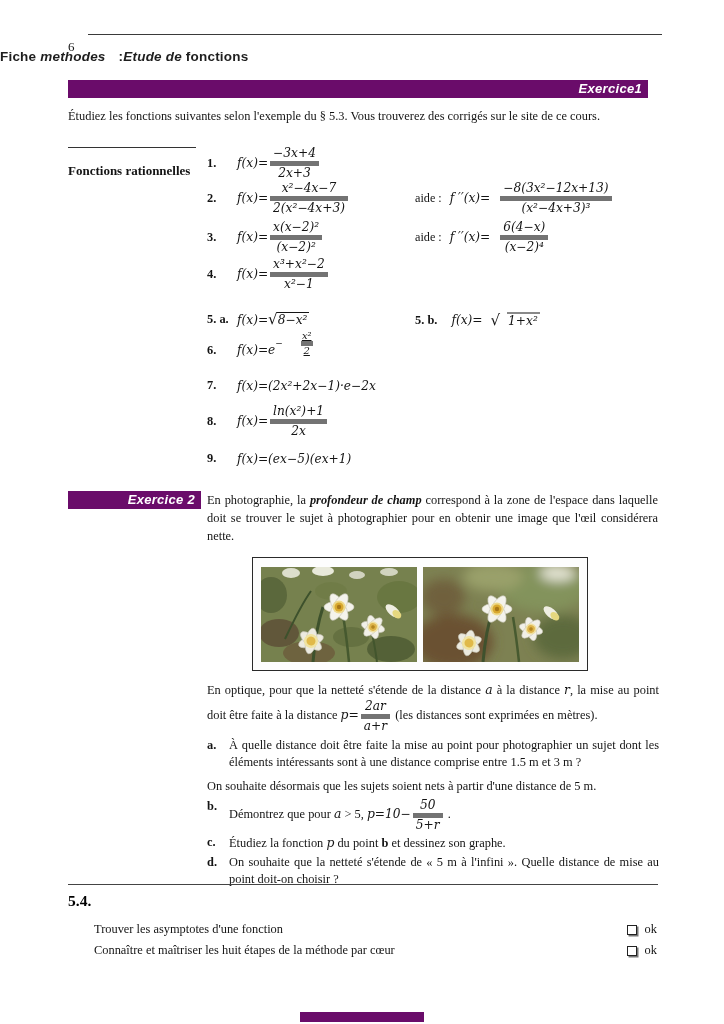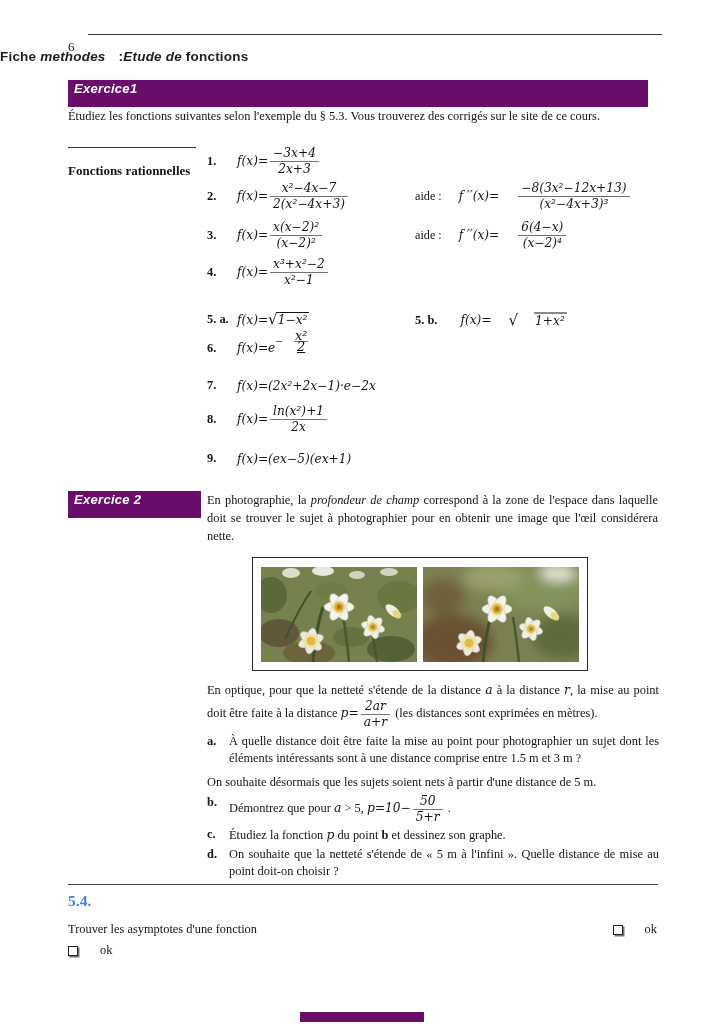--- a/index.html
+++ b/index.html
@@ -19,77 +19,78 @@
     font-family:"Liberation Sans","DejaVu Sans",sans-serif;
     font-weight:bold; font-size:13.5px; color:#1e1e1e; letter-spacing:.2px;
   }
   .doc-title .it { font-style:italic; }
   .doc-title .colon { margin-left:13px; }
 
   .banner {
     position:absolute; background:#6A0C6A; color:#ffffff;
     font-family:"Liberation Sans","DejaVu Sans",sans-serif;
     font-style:italic; font-weight:bold; font-size:13px;
-    line-height:17px; height:27px; padding:0 6px; box-sizing:border-box;
+    line-height:17px; height:18px; padding:0 6px; box-sizing:border-box;
     letter-spacing:.3px;
+    text-align:right;
   }
   .banner-1 { left:68px; top:80px; width:580px; }
   .banner-2 { left:68px; top:491px; width:133px; }
 
   .intro { left:68px; top:109px; width:594px; font-size:12.4px; }
 
   .side-label {
     border-top:1.2px solid #333; padding-top:15px; width:128px;
     font-weight:bold; font-size:13px; line-height:16px;
   }
   .label-1 { left:68px; top:147px; }
   .label-2 { left:68px; top:303px; }
 
   
   .frow { position:absolute; left:207px; right:30px; display:flex; align-items:center; }
   .ino { width:30px; flex-shrink:0; font-weight:bold; font-size:12.4px; }
   .math { font-style:italic; font-family:"DejaVu Serif","Liberation Serif",serif; font-size:12.2px; white-space:nowrap; }
   .frac { display:inline-flex; flex-direction:column; text-align:center; vertical-align:middle; margin:0 2px; }
   .frac .fr-num { padding:0 3px; line-height:14.5px; }
-  .frac .fr-den { border-top:1px solid #737373; padding:0 3px; line-height:14.5px; }
-  .frac.tiny { font-size:13px; margin:0 11px;text-decoration:underline; }
+  .frac .fr-den { border-top:5px solid #737373; padding:0 3px; line-height:14.5px; }
+  .frac.tiny { font-size:10px; margin:0 18px;text-decoration:underline; }
   .frac.tiny .fr-num, .frac.tiny .fr-den { line-height:9.5px; padding:0 1px; }
-  .aide-block { position:absolute; left:208px; top:50%; transform:translateY(-50%); display:flex; align-items:center; gap:17px; }
+  .aide-block { position:absolute; left:208px; top:50%; transform:translateY(-50%); display:flex; align-items:center; gap:8px; }
   .aide-word { font-size:12.2px; }
   .sqrt { font-style:normal; font-size:15px; line-height:1; margin-right:-1px; }
   .radicand { border-top:1px solid #141414; padding:0 2px 0 1px; }
   sup { font-size:9px; line-height:0; }
   .sup-frac { display:inline-flex; align-items:center; transform:translateY(-7px); }
   .n5b { width:auto; margin-right:6px; }
 
   
   .ex2-col { left:207px; top:491px; width:451px; font-size:12.4px; line-height:18px; text-align:justify; }
-  .em { font-style:italic; }
+  .em { font-style:italic;font-weight:bold; }
 
   .photo-frame {
     left:252px; top:557px; width:336px; height:114px;
     border:1px solid #2a2a2a; box-sizing:border-box; background:#fdfdfd;
     display:flex; align-items:center; justify-content:center; gap:6px;
   }
   .photo-frame svg { display:block; }
 
   .optics { left:207px; top:681px; width:452px; font-size:12.4px; line-height:17px; }
   .optics p { margin:0 0 4px 0; text-align:justify; }
   .optics .note { margin:7px 0 3px 0; }
   .item { display:flex; margin-bottom:2px; }
   .ilabel { width:22px; flex-shrink:0; font-weight:bold; }
   .itext { flex:1; text-align:justify; }
   .mvar { font-style:italic; font-family:"DejaVu Serif","Liberation Serif",serif; }
 
   
   .sec-rule { left:68px; right:66px; top:884px; border-top:1.2px solid #444; }
-  .sec-title { left:68px; top:892px; font-weight:bold; font-size:15.5px; display:flex; gap:22px; color:#3b82f6; }
+  .sec-title { left:68px; top:892px; font-weight:bold; font-size:15.5px; display:flex; gap:22px; color:#000000; }
   .checklist { left:68px; top:919px; width:589px; font-size:12.4px; }
-  .chk-row { display:flex; justify-content:space-between; align-items:center; line-height:21px; }
-  .chk-right { display:flex; align-items:center; gap:22px; }
+  .chk-row { display:flex; justify-content:space-between; align-items:center; line-height:21px;margin-left:26px; }
+  .chk-right { display:flex; align-items:center; gap:8px; }
   .chk-box {
     width:8px; height:8px; border:1px solid #222; display:inline-block;
     box-shadow:1.5px 1.5px 0 #777; background:#fff;
   }
 
   .footer-bar { left:300px; top:1012px; width:124px; height:10px; background:#6A0C6A; }
 </style>
 </head>
 <body>
 
@@ -155,21 +156,21 @@
     <span class="math frac">
         <span class="fr-num">x³+x²−2</span>
         <span class="fr-den">x²−1</span>
       </span>
   </div>
 
   <div class="frow" style="top:312px">
     <span class="ino">5. a.</span>
     <span class="math">f(x)=</span>
       <span class="math sqrt">√</span>
-      <span class="math radicand">1−x²</span>
+      <span class="math radicand">8−x²</span>
     <span class="aide-block">
       <span class="ino n5b">5. b.</span>
       <span class="math">f(x)=</span>
         <span class="math sqrt">√</span>
         <span class="math radicand">1+x²</span>
     </span>
   </div>
 
   <div class="frow" style="top:338px">
     <span class="ino">6.</span>
@@ -357,20 +358,21 @@
 
   <div class="abs checklist">
     <div class="chk-row">
       <span>Trouver les asymptotes d'une fonction</span>
       <span class="chk-right">
           <span class="chk-box"></span>
           <span>ok</span>
         </span>
     </div>
     <div class="chk-row">
+      <span>Connaître et maîtriser les huit étapes de la méthode par cœur</span>
       <span class="chk-right">
           <span class="chk-box"></span>
           <span>ok</span>
         </span>
     </div>
   </div>
 
   <div class="abs footer-bar"></div>
 
 </div>

